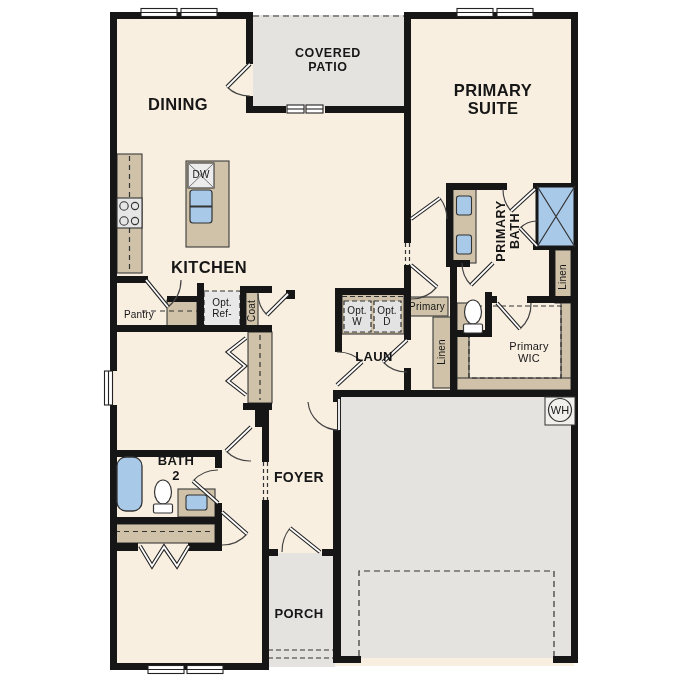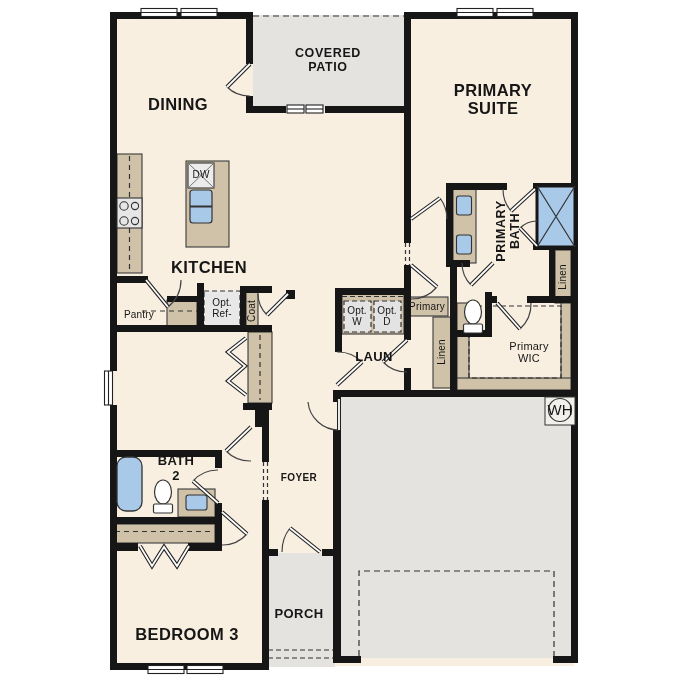--- a/index.html
+++ b/index.html
@@ -3,26 +3,26 @@
 <meta charset="utf-8">
 <style>
   html,body{margin:0;padding:0;background:#fff;}
   #stage{position:relative;width:687px;height:687px;background:#fff;overflow:hidden;
          font-family:"Liberation Sans","DejaVu Sans",sans-serif;}
   #plansvg{position:absolute;left:0;top:0;}
   .lbl{position:absolute;transform:translate(-50%,-50%);white-space:pre-line;text-align:center;
        color:#161616;line-height:1.12;letter-spacing:.4px;pointer-events:none;}
   .vert{transform:translate(-50%,-50%) rotate(-90deg);}
   .b17{font-weight:bold;font-size:16.5px;}
-  .b14{font-weight:bold;font-size:10px;}
+  .b14{font-weight:bold;font-size:14px;}
   .b13{font-weight:bold;font-size:13px;}
   .b12{font-weight:bold;font-size:12.5px;letter-spacing:.6px;}
   .s10{font-size:10px;letter-spacing:.2px;}
   .s11{font-size:11px;letter-spacing:.2px;}
-  .s9{font-size:15px;letter-spacing:0;}
+  .s9{font-size:11px;letter-spacing:0;}
 </style>
 </head>
 <body>
 
 <div id="stage">
 
 <svg id="plansvg" width="687" height="687" viewBox="0 0 687 687">
 
   <g>
     <rect x="113" y="15" width="461" height="651" fill="#f8efe1"></rect>
@@ -278,21 +278,20 @@
 <div class="lbl b17" style="left:178px;top:104px">DINING</div>
 <div class="lbl b12" style="left:328px;top:60px">COVERED
 PATIO</div>
 <div class="lbl b17" style="left:493px;top:99px">PRIMARY
 SUITE</div>
 <div class="lbl b17" style="left:209px;top:267px">KITCHEN</div>
 <div class="lbl b12 vert" style="left:508px;top:231px">PRIMARY
 BATH</div>
 <div class="lbl s11" style="left:529px;top:352px">Primary
 WIC</div>
-<div class="lbl b17" style="left:187px;top:634px">BEDROOM 3</div>
 <div class="lbl b13" style="left:176px;top:469px">BATH
 2</div>
 <div class="lbl b14" style="left:299px;top:478px">FOYER</div>
 <div class="lbl b13" style="left:374px;top:357px">LAUN</div>
 <div class="lbl b13" style="left:299px;top:614px">PORCH</div>
 
 <div class="lbl s10" style="left:139px;top:315px">Pantry</div>
 <div class="lbl s10 vert" style="left:252px;top:311px">Coat</div>
 <div class="lbl s10" style="left:427px;top:307px">Primary</div>
 <div class="lbl s10 vert" style="left:442px;top:352px">Linen</div>

